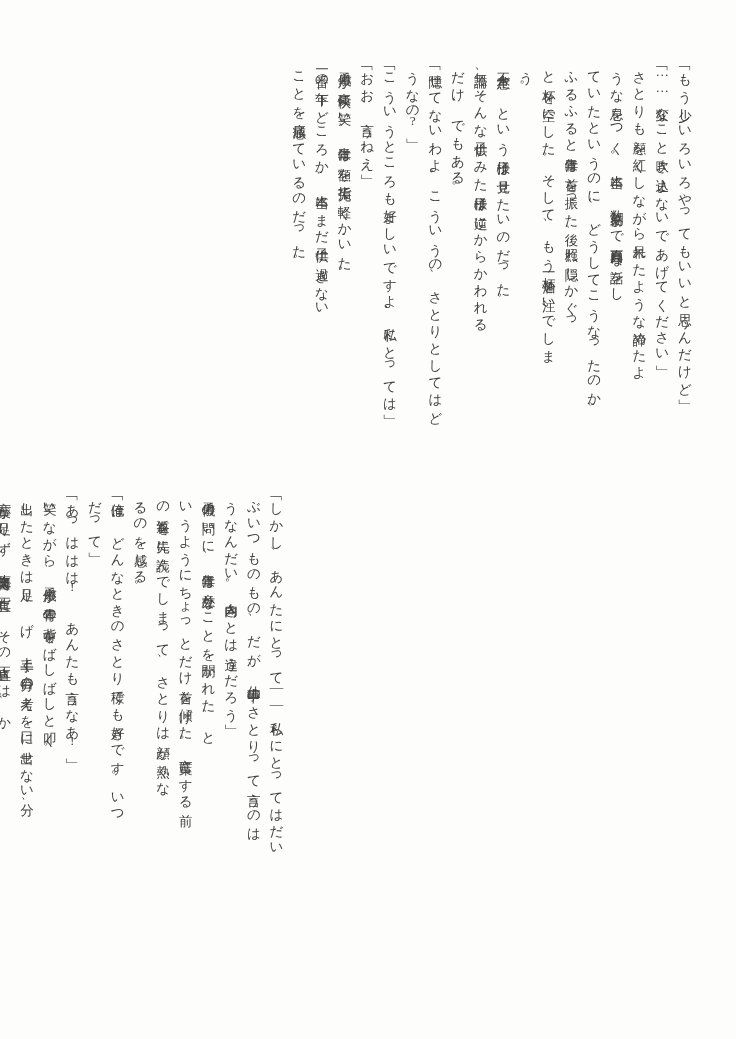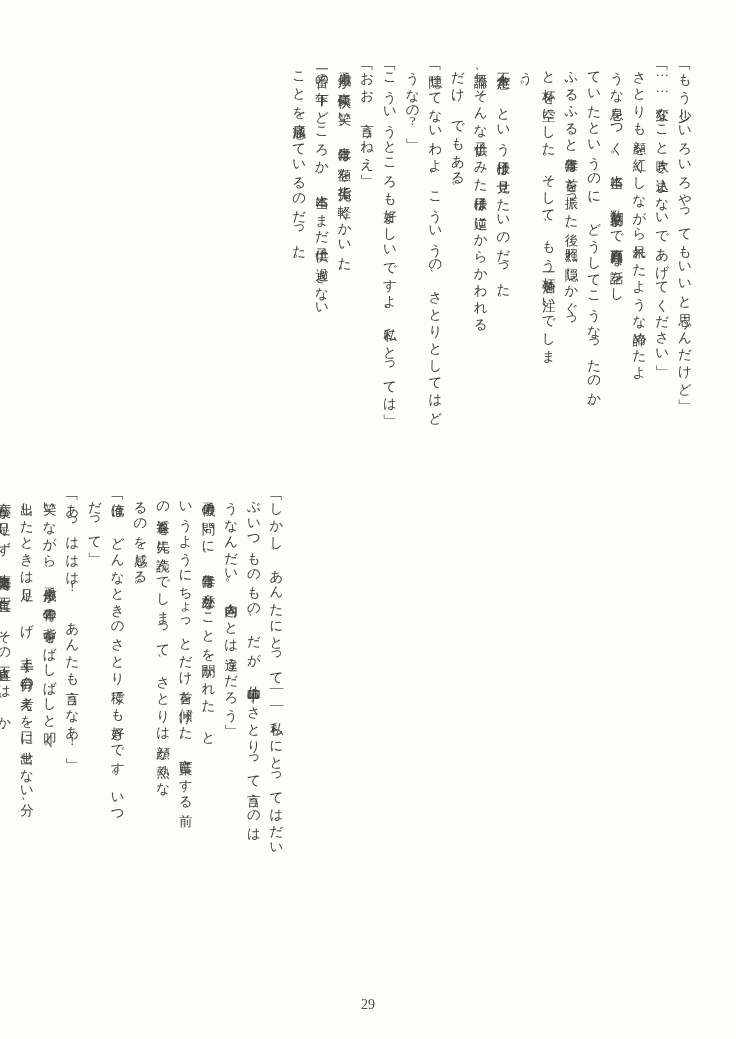--- a/index.html
+++ b/index.html
@@ -105,14 +105,13 @@
       <p class="vline">だって」</p>
       <p class="vline">「あっははは! あんたも言うなあ!」</p>
       <p class="vline">笑いながら、勇儀が青年の背中をばしばしと叩く。</p>
       <p class="vline">出したときは足り げ、上手く自分の考えを口に出せない分、</p>
       <p class="vline">言葉が足りず、生真面目で正直だ。その正直さは、か</p>
 
     </div>
 
   </div>
 
-  <div class="page-number">29</div>
 </div>
 
 </body></html>

